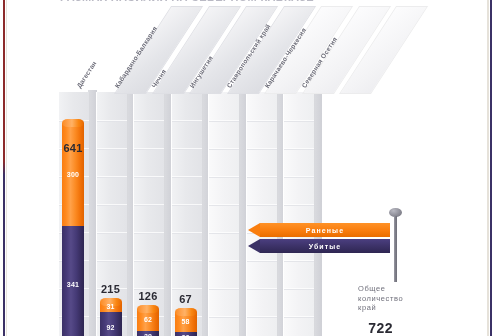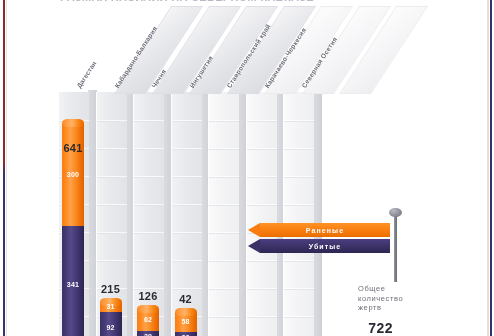--- a/index.html
+++ b/index.html
@@ -338,21 +338,21 @@
       </div>
       <div class="col-top" style="left: 226.5px; top: 6px;"></div>
       <div class="col-label" style="left: 193.5px; top: 82px;">Ингушетия</div>
       <div class="bar" style="left: 174.5px; top: 311.57px; height: 32.43px;">
         <div class="cap"></div>
         <div class="seg orange" style="top: 0px; height: 20.01px;"></div>
         <div class="seg purple" style="top: 20.01px; height: 12.42px;"></div>
         <div class="seg-label" style="top: 6.005px;">58</div>
         <div class="seg-label" style="top: 22.22px;">36</div>
       </div>
-      <div class="bar-total" style="left: 168.5px; top: 292.57px;">42</div>
+      <div class="bar-total" style="left: 168.5px; top: 292.57px;">67</div>
       <div class="col-side" style="left: 238px; top: 90px; height: 254px;"></div>
       <div class="col-body pale" style="left: 208px; top: 92px; height: 252px;">
         <div class="rule" style="top: 28px;"></div>
         <div class="rule" style="top: 56px;"></div>
         <div class="rule" style="top: 84px;"></div>
         <div class="rule" style="top: 112px;"></div>
         <div class="rule" style="top: 140px;"></div>
         <div class="rule" style="top: 168px;"></div>
         <div class="rule" style="top: 196px;"></div>
         <div class="rule" style="top: 224px;"></div>
@@ -399,17 +399,17 @@
   </div>
 
   <div id="pole" style="left:389px; top:208px;">
     <div class="pole-knob"></div>
     <div class="pole-stick"></div>
   </div>
 
   <div id="total-block" style="left:358px; top:284px;">
     <div class="total-caption">Общее
 количество
-жертв</div>
+край</div>
     <div class="total-value">722</div>
   </div>
 
 </div>
 
 </body></html>

